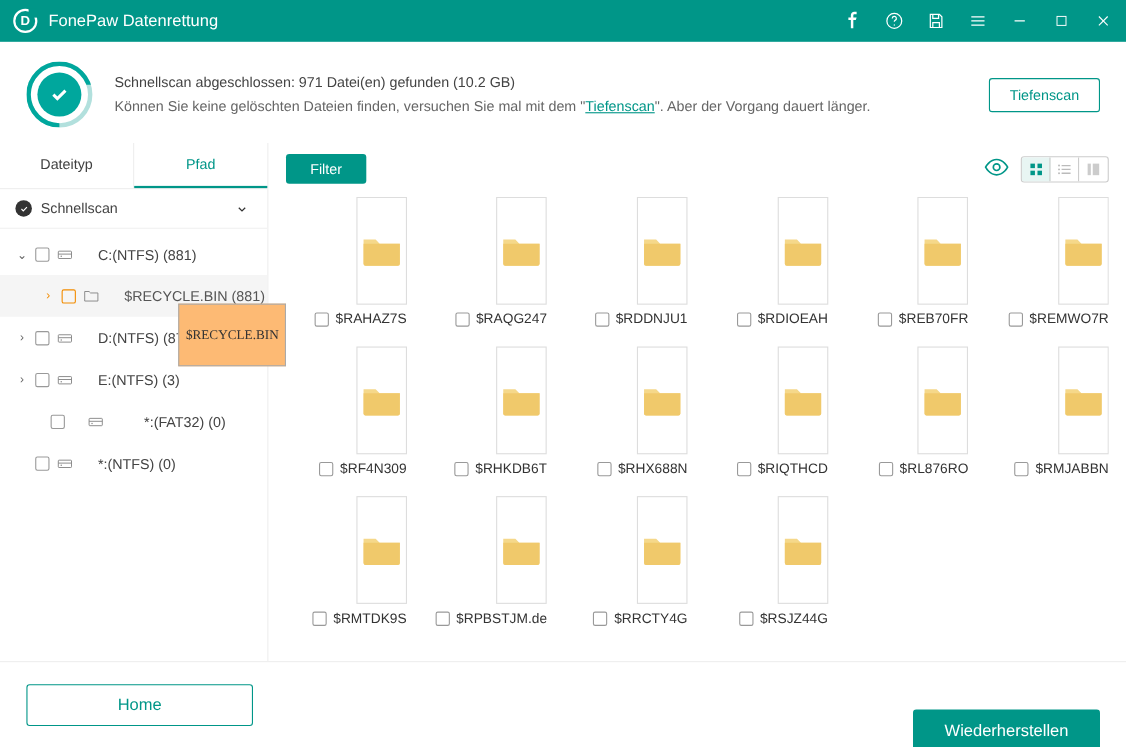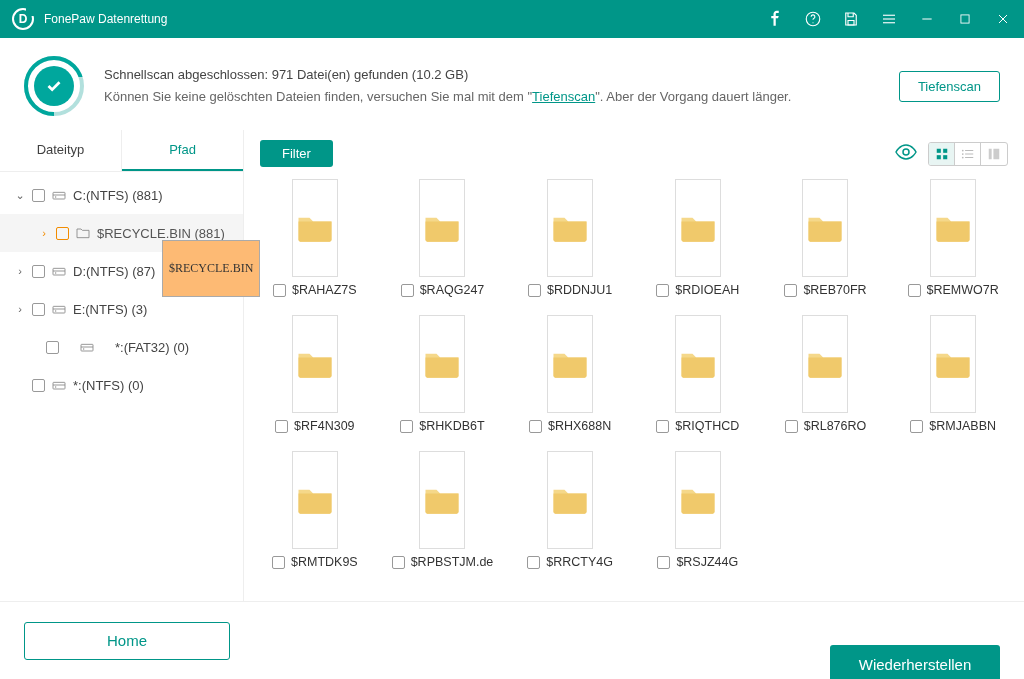--- a/index.html
+++ b/index.html
@@ -2,21 +2,21 @@
 <html><head>
 <meta charset="utf-8">
 <style>
   * { box-sizing: border-box; margin: 0; padding: 0; }
   body { font-family: "Segoe UI", Arial, sans-serif; font-size: 13px; color: #444; background: #fff; width: 1024px; height: 679px; overflow: hidden; }
   .titlebar { background: #009688; color: #fff; height: 38px; display: flex; align-items: center; padding: 0 12px; }
   .logo-wrap { display: flex; align-items: center; gap: 10px; }
   .logo-circle { width: 22px; height: 22px; border: 2px solid #fff; border-radius: 50%; position: relative; display: flex; align-items: center; justify-content: center; }
   .logo-circle::before { content: ""; position: absolute; right: -2px; top: -2px; width: 8px; height: 8px; background: #009688; }
   .logo-circle span { font-weight: bold; font-size: 12px; }
-  .app-title { font-size: 12px; }
+  .app-title { font-size: 15px; }
   .titlebar-spacer { flex: 1; }
   .titlebar-icons { display: flex; align-items: center; gap: 20px; }
   .titlebar-icons .ticon { width: 18px; height: 18px; display: flex; align-items: center; justify-content: center; cursor: pointer; }
   .ticon svg { stroke: #fff; fill: none; stroke-width: 1.5; }
 
   .info-row { display: flex; align-items: center; padding: 18px 24px 14px 24px; gap: 20px; }
   .check-badge { width: 60px; height: 60px; position: relative; }
   .check-badge .arc { position: absolute; inset: 0; border: 4px solid #00a79d; border-radius: 50%; clip-path: polygon(0 0, 100% 0, 100% 35%, 50% 35%, 50% 100%, 0 100%); }
   .check-badge .arc2 { position: absolute; inset: 0; border: 4px solid #b2e0dd; border-radius: 50%; }
   .check-badge .inner { position: absolute; inset: 10px; background: #00a79d; border-radius: 50%; display:flex; align-items:center; justify-content:center; }
@@ -35,21 +35,21 @@
   .tab.active { color: #009688; border-bottom: 2px solid #009688; }
   .tree { padding-top: 4px; }
   .tree-row { display: flex; align-items: center; height: 38px; padding-left: 12px; cursor: pointer; gap: 6px; position: relative; }
   .tree-row.highlight { background: #f5f5f5; color: #f28c00; }
   .tree-row.highlight .cbox { border-color: #f28c00; }
   .expander { width: 12px; color: #666; font-size: 11px; text-align: center; }
   .expander.none { visibility: hidden; }
   .cbox { width: 13px; height: 13px; border: 1.5px solid #999; border-radius: 2px; flex-shrink: 0; }
   .drive-ico, .folder-ico { display:inline-flex; }
   .drive-ico svg, .folder-ico svg { width:16px; height:16px; }
-  .tree-label { white-space: nowrap; font-size: 13px; }
+  .tree-label { white-space: nowrap; font-size: 13px; margin-left: 16px; }
   .headrow { display:flex; align-items:center; justify-content:space-between; padding: 10px 16px 10px 14px; cursor:pointer; border-bottom:1px solid #f0f0f0;}
   .headrow .left { display:flex; align-items:center; gap:8px; }
   .headcircle { width:15px; height:15px; background:#333; border-radius:50%; display:flex; align-items:center; justify-content:center; }
   .headcircle svg { stroke:#fff; stroke-width:2.5; fill:none; }
   .tooltip { position:absolute; background:#fdba74; border:1px solid #aaa; padding:20px 6px; font-size:12px; color:#333; left:162px; top:26px; white-space:nowrap; z-index:5;font-family:Liberation Serif, serif;}
 
   .content { flex: 1; padding: 10px 16px 0 16px; display:flex; flex-direction:column; }
   .toolbar { display: flex; align-items: center; gap: 14px; margin-bottom: 12px; }
   .search-wrap { position: relative; width: 230px; }
   .search-wrap input { width: 100%; height: 28px; border: 1px solid #ccc; border-radius: 3px; padding: 0 30px 0 10px; font-style: italic; color: #999; font-size: 12px; outline: none; }
@@ -57,21 +57,21 @@
   .filter-btn { background: #009688; color: #fff; border: none; padding: 6px 22px; border-radius: 3px; cursor: pointer; font-size: 13px; }
   .toolbar-spacer { flex: 1; }
   .view-icons { display:flex; align-items:center; gap:10px; }
   .eye { color:#009688; }
   .vtoggle { border:1px solid #ccc; display:flex; border-radius:3px; overflow:hidden; }
   .vtoggle .vbtn { width:26px; height:22px; display:flex; align-items:center; justify-content:center; cursor:pointer; }
   .vtoggle .vbtn.active { background:#e8f5f3; }
   .vtoggle .vbtn:not(:last-child){ border-right:1px solid #ccc; }
 
   .grid { display: grid; grid-template-columns: repeat(6, 1fr); gap: 18px 18px; overflow:hidden; }
-  .card { display:flex; flex-direction:column; align-items:center; }
+  .card { display:flex; flex-direction:column; align-items:flex-end; }
   .thumb { border: 1px solid #ddd; height: 98px; display:flex; align-items:center; justify-content:center; }
   .folder-big svg { width:44px; height:44px; }
   .card-footer { display:flex; align-items:center; gap:6px; padding-top:6px; }
   .card-footer .cbox { border-color:#999; }
   .card-label { font-size: 12.5px; color:#333; white-space:nowrap; overflow:hidden; text-overflow:ellipsis; }
 
   .footer { position: absolute; bottom: 0; left: 0; right: 0; height: 78px; border-top: 1px solid #eee; display:flex; align-items:center; padding: 0 24px; background:#fff; }
   .home-btn { border:1px solid #009688; color:#009688; background:#fff; width:206px; height:38px; border-radius:3px; cursor:pointer; font-size:15px; }
   .footer-spacer { flex:1; }
   .recover-btn { background:#009688; color:#fff; border:none; width:170px; height:38px; border-radius:3px; cursor:pointer; font-size:15px;margin-top:47px; }
@@ -150,20 +150,33 @@
     </div>
   </div>
   <button class="deepscan-btn">Tiefenscan</button>
 </div>
 
 <div class="main">
   <div class="sidebar">
     <div class="tabs">
       <div class="tab">Dateityp</div>
       <div class="tab active">Pfad</div>
+    </div>
+    <div class="headrow">
+      <div class="left">
+        <div class="headcircle">
+            <svg viewBox="0 0 24 24" width="10" height="10">
+              <polyline points="6 12 10 16 18 8"></polyline>
+            </svg>
+          </div>
+        <span>Schnellscan</span>
+      </div>
+      <svg viewBox="0 0 24 24" width="14" height="14">
+          <polyline points="7 10 12 15 17 10" fill="none" stroke="#333" stroke-width="2"></polyline>
+        </svg>
     </div>
     <div class="tree" id="tree">
         <div class="tree-row" style="padding-left: 14px;">
           <span class="expander">⌄</span>
           <span class="cbox"></span>
           <span class="drive-ico">
             <svg viewBox="0 0 24 24">
               <rect x="3" y="8" width="18" height="10" rx="1" fill="none" stroke="#888" stroke-width="1.3"></rect>
               <circle cx="7" cy="15" r="1" fill="#888"></circle>
               <line x1="3" y1="12" x2="21" y2="12" stroke="#888" stroke-width="1.3"></line>

